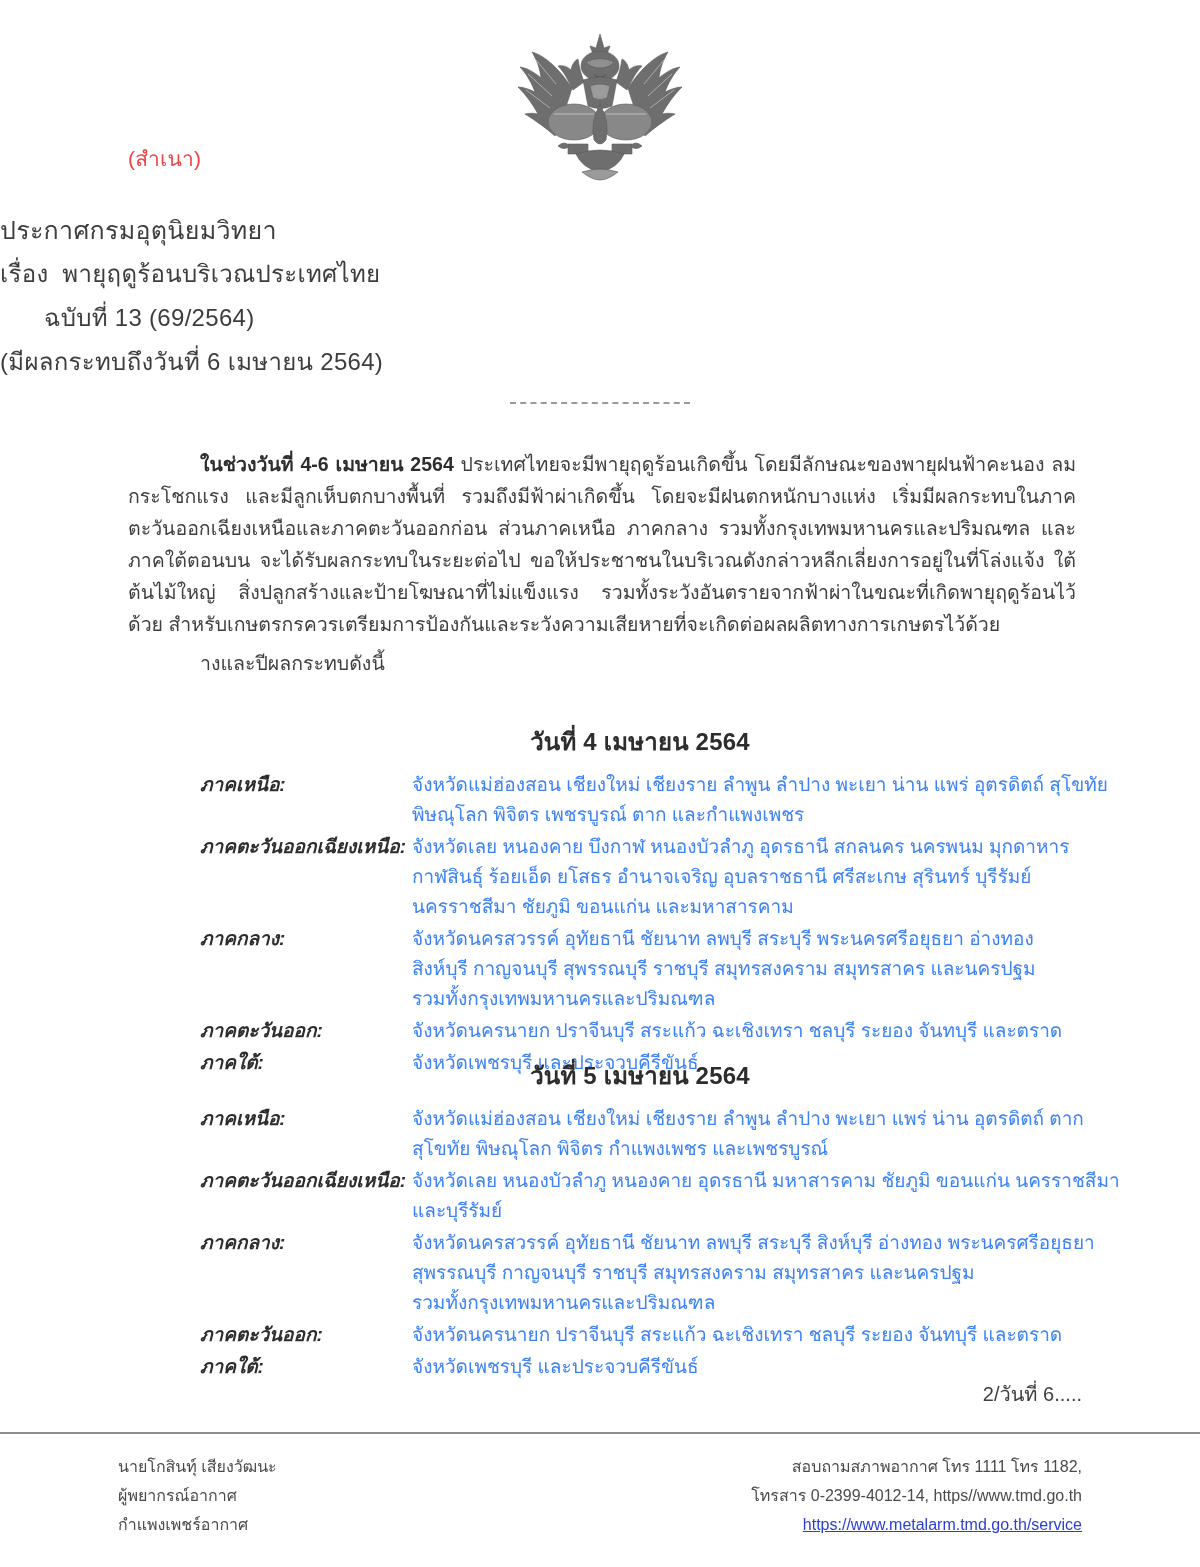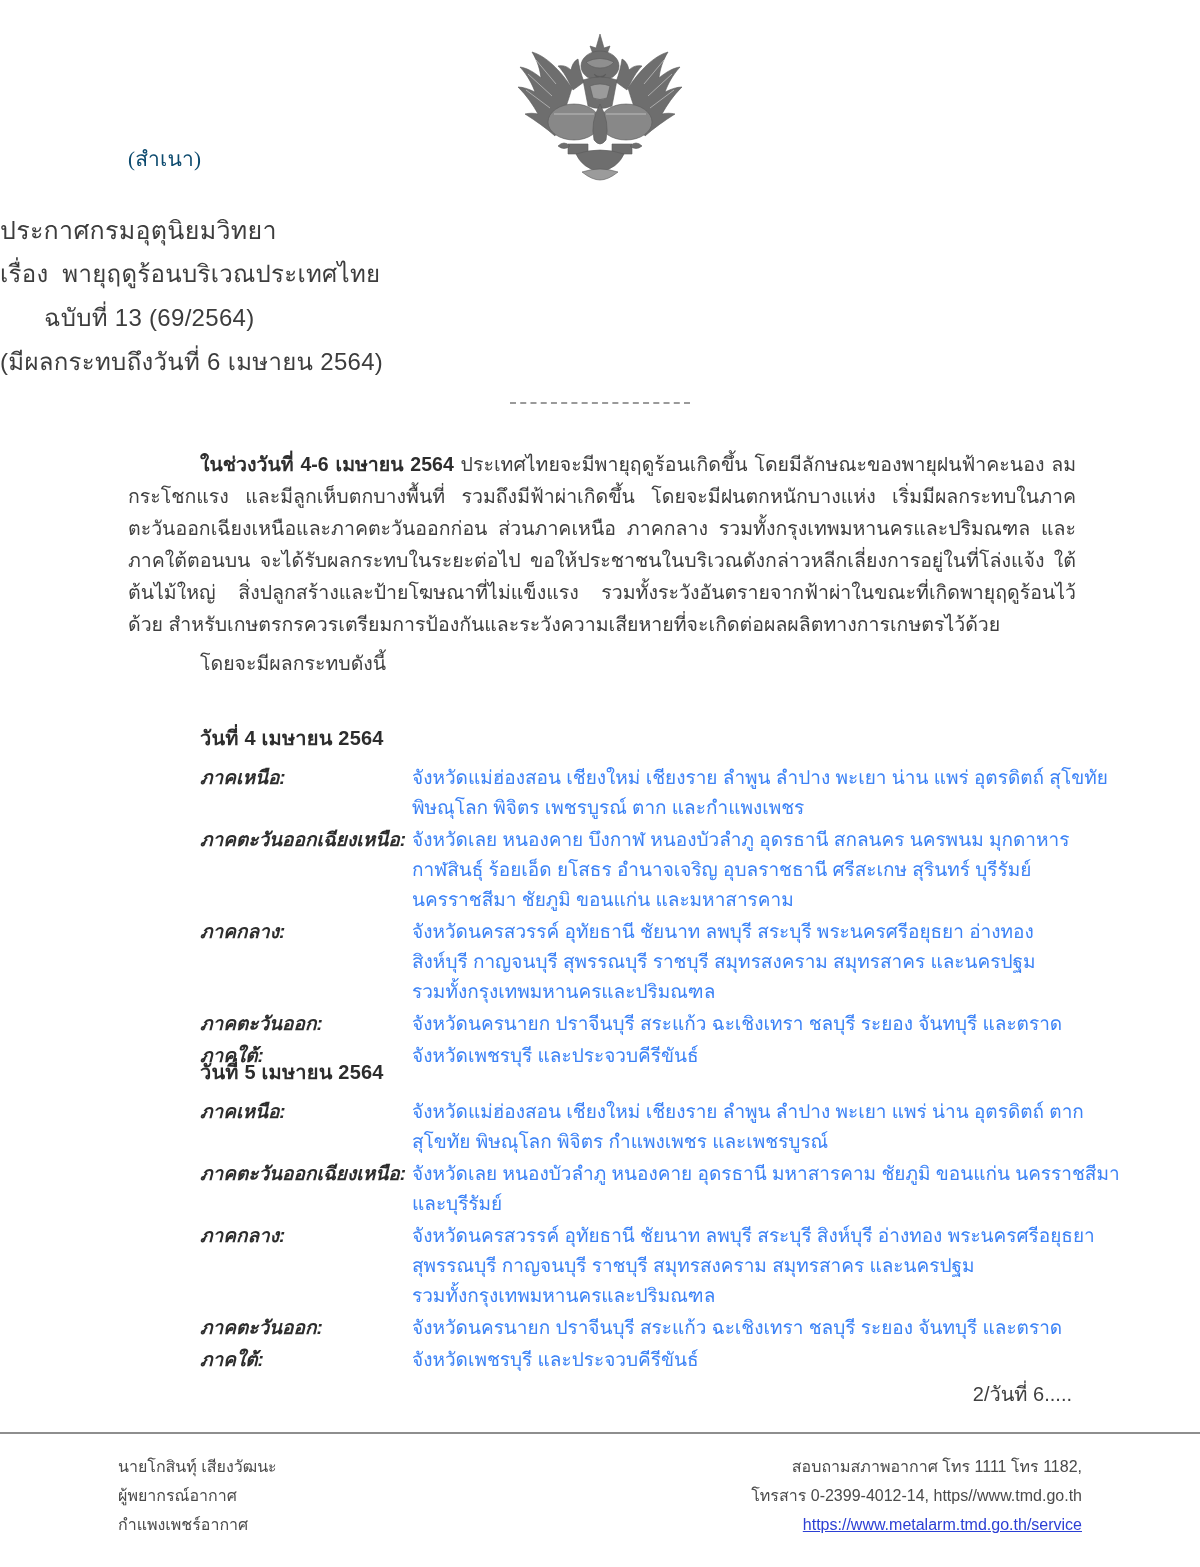--- a/index.html
+++ b/index.html
@@ -23,23 +23,22 @@
     overflow: hidden;
     box-sizing: border-box;
   }
 
   
   .copy-marker {
     position: absolute;
     left: 128px;
     top: 142px;
     font-size: 21px;
-    color: #0c4a6e;
+    color: #ef4444;
     letter-spacing: .2px;
-    font-family: Liberation Serif, serif;
   }
 
   
   .emblem {
     position: absolute;
     left: 0;
     right: 0;
     top: 26px;
     display: flex;
     justify-content: center;
@@ -101,25 +100,26 @@
     font-size: 19.5px;
     color: #3f3f3f;
   }
 
   
   .day-block { position: absolute; left: 200px; width: 880px; }
   #day-4 { top: 722px; }
   #day-5 { top: 1056px; }
 
   .day-title {
-    font-size: 20px;
+    font-size: 24px;
     font-weight: bold;
     color: #2d2d2d;
     margin-bottom: 9px;
     letter-spacing: .2px;
+    text-align: center;
   }
 
   .region-row {
     display: flex;
     align-items: flex-start;
     margin-bottom: 2px;
   }
   .region-label {
     flex: 0 0 212px;
     font-size: 19px;
@@ -133,21 +133,21 @@
     flex: 1 1 auto;
     font-size: 19px;
     line-height: 30px;
     color: #3b82f6;
   }
   .region-provinces .pline { display: block; white-space: nowrap; }
 
   
   .continuation {
     position: absolute;
-    right: 128px;
+    right: 118px;
     top: 1378px;
     font-size: 20px;
     color: #3f3f3f;
   }
 
   
   .footer-rule {
     position: absolute;
     left: 0;
     right: 0;
@@ -245,21 +245,21 @@
     <div class="h-line t1">ประกาศกรมอุตุนิยมวิทยา</div>
     <div class="h-line t2">เรื่อง  พายุฤดูร้อนบริเวณประเทศไทย</div>
     <div class="h-line t3">ฉบับที่ 13 (69/2564)</div>
     <div class="h-line t4">(มีผลกระทบถึงวันที่ 6 เมษายน 2564)</div>
   </div>
 
   <div class="rule-dotted"></div>
 
   <p class="body-para"><span class="lead">ในช่วงวันที่ 4-6 เมษายน 2564</span><span> ประเทศไทยจะมีพายุฤดูร้อนเกิดขึ้น โดยมีลักษณะของพายุฝนฟ้าคะนอง ลมกระโชกแรง และมีลูกเห็บตกบางพื้นที่ รวมถึงมีฟ้าผ่าเกิดขึ้น โดยจะมีฝนตกหนักบางแห่ง เริ่มมีผลกระทบในภาคตะวันออกเฉียงเหนือและภาคตะวันออกก่อน ส่วนภาคเหนือ ภาคกลาง รวมทั้งกรุงเทพมหานครและปริมณฑล และภาคใต้ตอนบน จะได้รับผลกระทบในระยะต่อไป ขอให้ประชาชนในบริเวณดังกล่าวหลีกเลี่ยงการอยู่ในที่โล่งแจ้ง ใต้ต้นไม้ใหญ่ สิ่งปลูกสร้างและป้ายโฆษณาที่ไม่แข็งแรง รวมทั้งระวังอันตรายจากฟ้าผ่าในขณะที่เกิดพายุฤดูร้อนไว้ด้วย สำหรับเกษตรกรควรเตรียมการป้องกันและระวังความเสียหายที่จะเกิดต่อผลผลิตทางการเกษตรไว้ด้วย</span></p>
 
-  <div class="effects-intro">โดยจะมีผลกระทบดังนี้</div>
+  <div class="effects-intro">างและปีผลกระทบดังนี้</div>
 
   <section class="day-block" id="day-4">
     <div class="day-title">วันที่ 4 เมษายน 2564</div>
 
     <div class="region-row">
       <div class="region-label">ภาคเหนือ:</div>
       <div class="region-provinces">
         <span class="pline">จังหวัดแม่ฮ่องสอน เชียงใหม่ เชียงราย ลำพูน ลำปาง พะเยา น่าน แพร่ อุตรดิตถ์ สุโขทัย</span>
         <span class="pline">พิษณุโลก พิจิตร เพชรบูรณ์ ตาก และกำแพงเพชร</span>
       </div>

